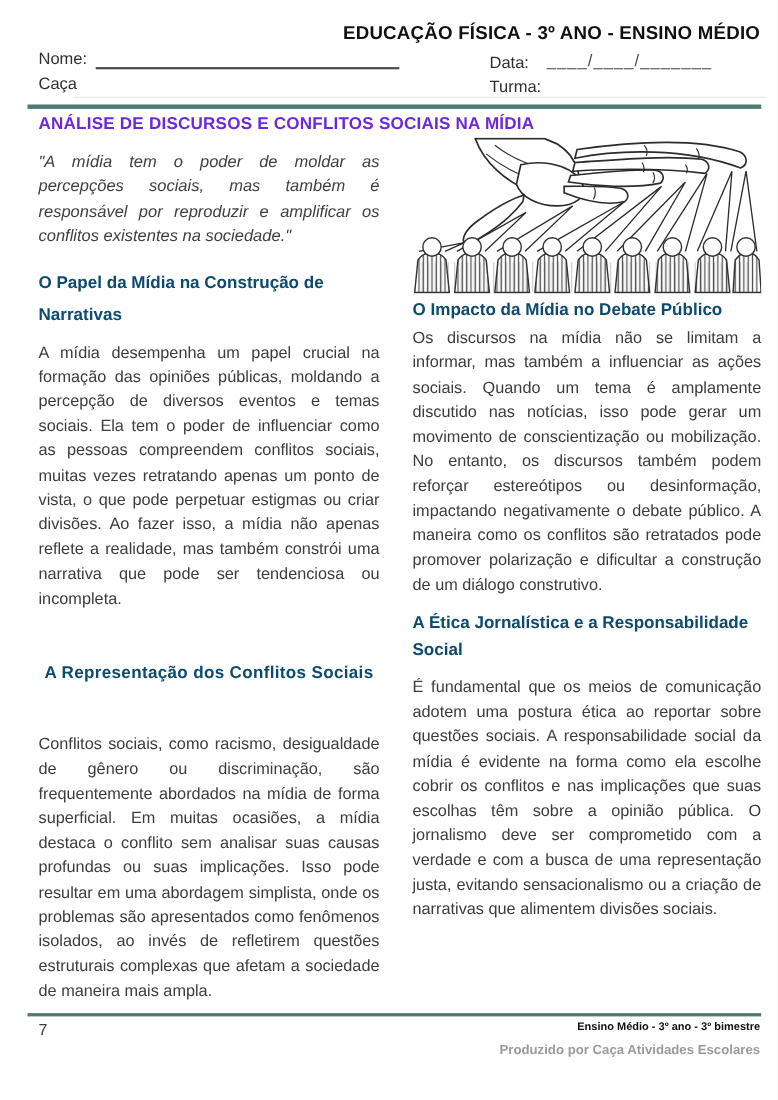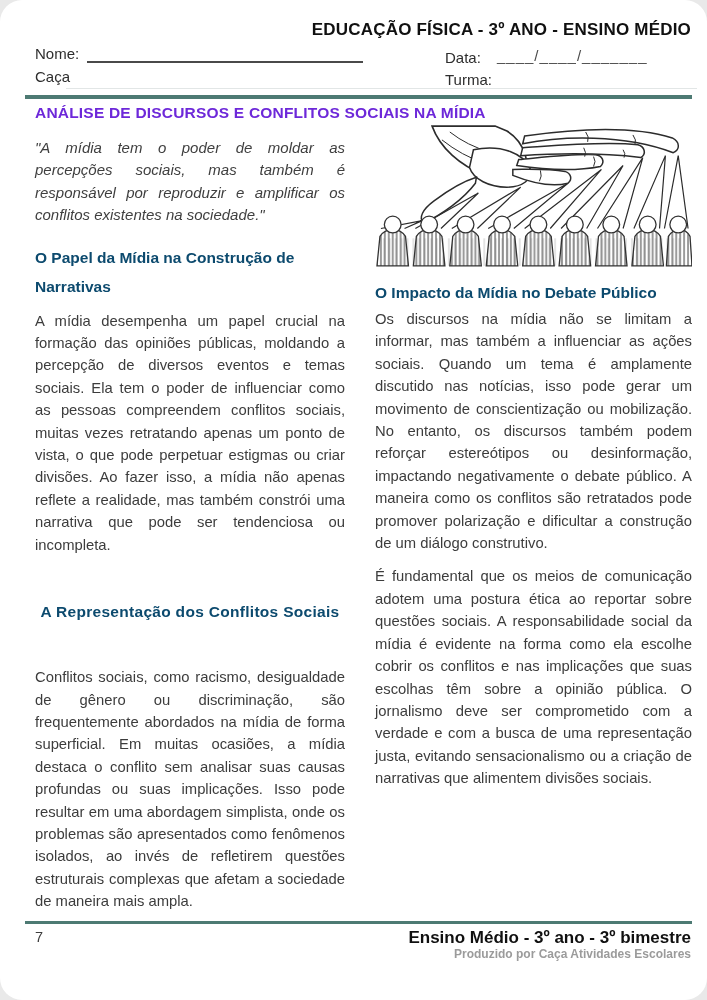--- a/index.html
+++ b/index.html
@@ -5,21 +5,20 @@
   html,body{margin:0;padding:0;background:#e9e9e9;}
   .page{
     position:relative;
     width:707px;height:1000px;
     margin:0 auto;
     background:#ffffff;
     font-family:"Liberation Sans","DejaVu Sans",sans-serif;
     color:#3c3c3c;
     overflow:hidden;
     box-sizing:border-box;
-    border-radius:22px;
   }
   
   .course-title{
     position:absolute;top:20px;right:16px;
     font-size:17px;font-weight:bold;color:#101010;letter-spacing:.2px;
   }
   .hdr-field{position:absolute;font-size:15px;color:#2e2e2e;}
   .nome-label{top:45px;left:35px;}
   .nome-line{position:absolute;top:61px;left:87px;width:276px;border-bottom:2px solid #4a4a4a;}
   .prof-label{top:68px;left:35px;}
@@ -45,27 +44,27 @@
     font-size:15.5px;font-weight:bold;color:#0c4a6e;line-height:29px;margin:0;
   }
   .sec-p{
     font-size:14.8px;line-height:22.4px;text-align:justify;margin:0;color:#3c3c3c;
   }
   .col-left .h1{margin-top:16px;}
   .col-left .p1{margin-top:9px;}
   .col-left .h2{margin-top:41px;letter-spacing:.3px;text-align:center;}
   .col-left .p2{margin-top:40px;}
   .col-right .illo{display:block;margin:-10px 0 0 0;width:317px;height:142px;}
-  .col-right .h1{margin-top:14px;line-height:24px;}
+  .col-right .h1{margin-top:3px;line-height:24px;}
   .col-right .p1{margin-top:3px;}
   .col-right .h2{margin-top:12px;line-height:24px;}
   .col-right .p2{margin-top:11px;}
   
   .page-num{position:absolute;top:929px;left:35px;font-size:14.5px;color:#3d3d3d;}
-  .edition{position:absolute;top:928px;right:16px;font-size:17px;font-weight:bold;color:#101010;}
+  .edition{position:absolute;top:928px;right:16px;font-size:10px;font-weight:bold;color:#101010;}
   .credit{position:absolute;top:947px;right:16px;font-size:12px;font-weight:bold;color:#9b9b9b;text-align:right;}
   
   .illo path,.illo line,.illo circle{vector-effect:non-scaling-stroke;}
 </style>
 </head>
 <body>
 
 <div class="page">
 
   <div class="course-title">EDUCAÇÃO FÍSICA - 3º ANO - ENSINO MÉDIO</div>
@@ -176,20 +175,21 @@
             <g>
               <path d="M296,142 L298,112 Q303,105 309,105 Q316,105 320,112 L322,142 Z" fill="url(#hatch)"></path>
               <circle cx="308" cy="100" r="8.5" fill="#ffffff"></circle>
             </g>
           </g>
         </svg>
 
         <h3 class="sec-h h1">O Impacto da Mídia no Debate Público</h3>
         <p class="sec-p p1">Os discursos na mídia não se limitam a informar, mas também a influenciar as ações sociais. Quando um tema é amplamente discutido nas notícias, isso pode gerar um movimento de conscientização ou mobilização. No entanto, os discursos também podem reforçar estereótipos ou desinformação, impactando negativamente o debate público. A maneira como os conflitos são retratados pode promover polarização e dificultar a construção de um diálogo construtivo.</p>
 
+        <h3 class="sec-h h2">A Ética Jornalística e a Responsabilidade Social</h3>
         <p class="sec-p p2">É fundamental que os meios de comunicação adotem uma postura ética ao reportar sobre questões sociais. A responsabilidade social da mídia é evidente na forma como ela escolhe cobrir os conflitos e nas implicações que suas escolhas têm sobre a opinião pública. O jornalismo deve ser comprometido com a verdade e com a busca de uma representação justa, evitando sensacionalismo ou a criação de narrativas que alimentem divisões sociais.</p>
       </div>
     </div>
   </div>
 
   <div class="divider bottom"></div>
   <div class="page-num">7</div>
   <div class="edition">Ensino Médio - 3º ano - 3º bimestre</div>
   <div class="credit">Produzido por Caça Atividades Escolares</div>
 

